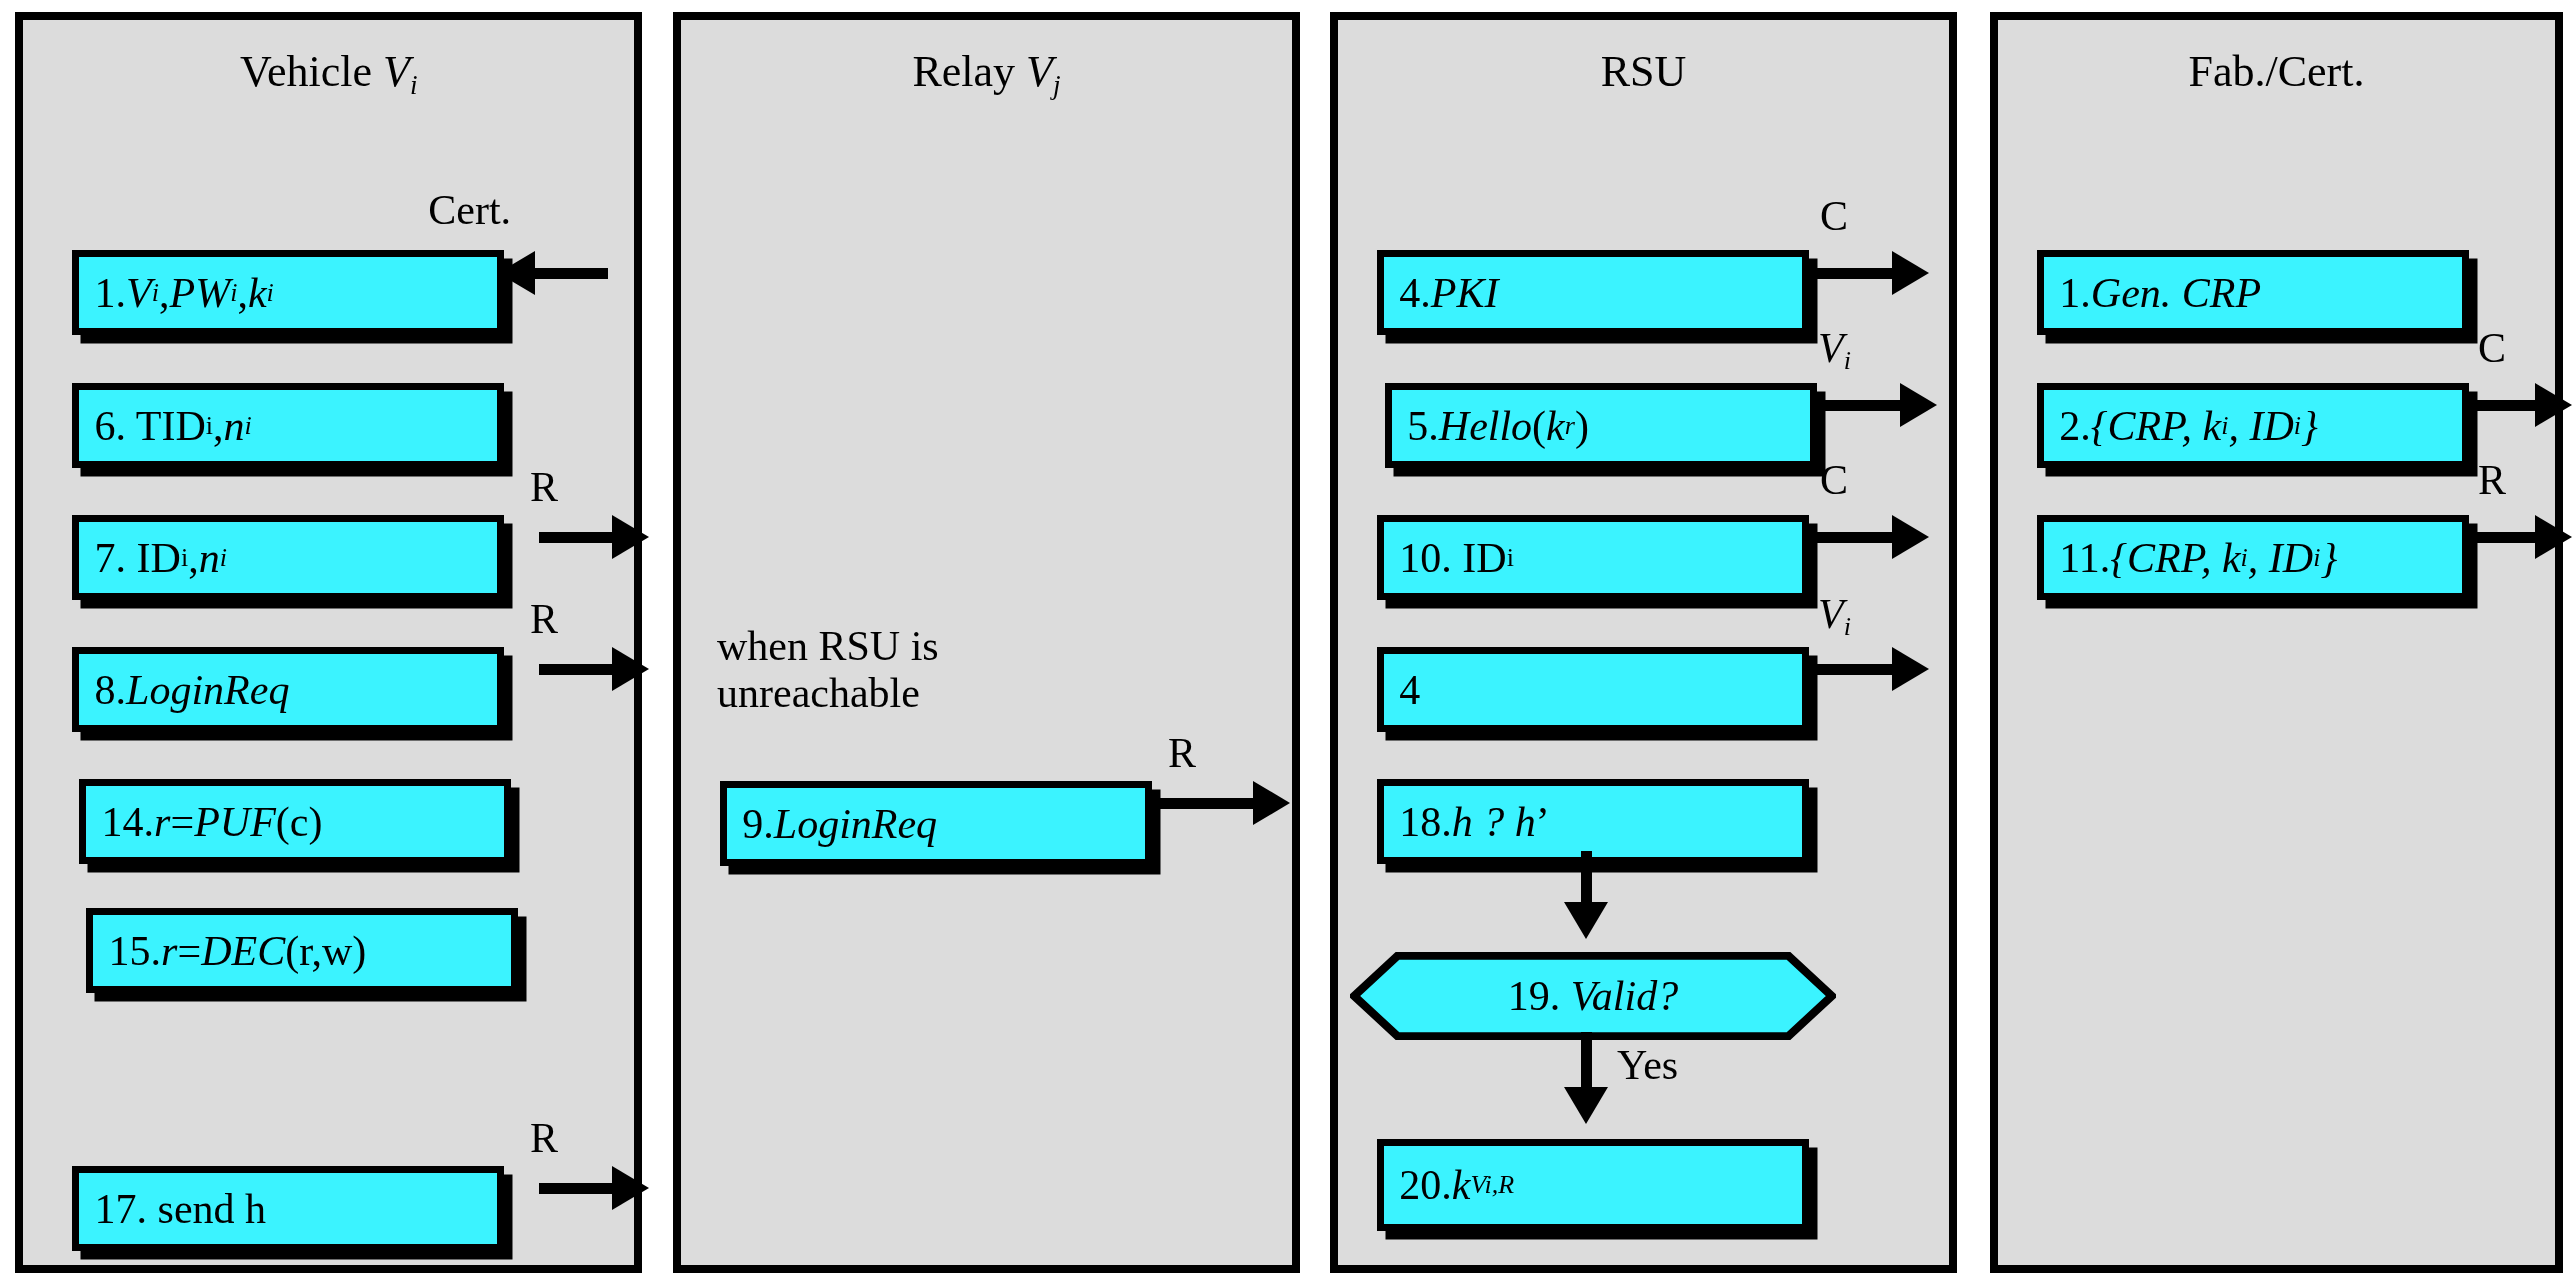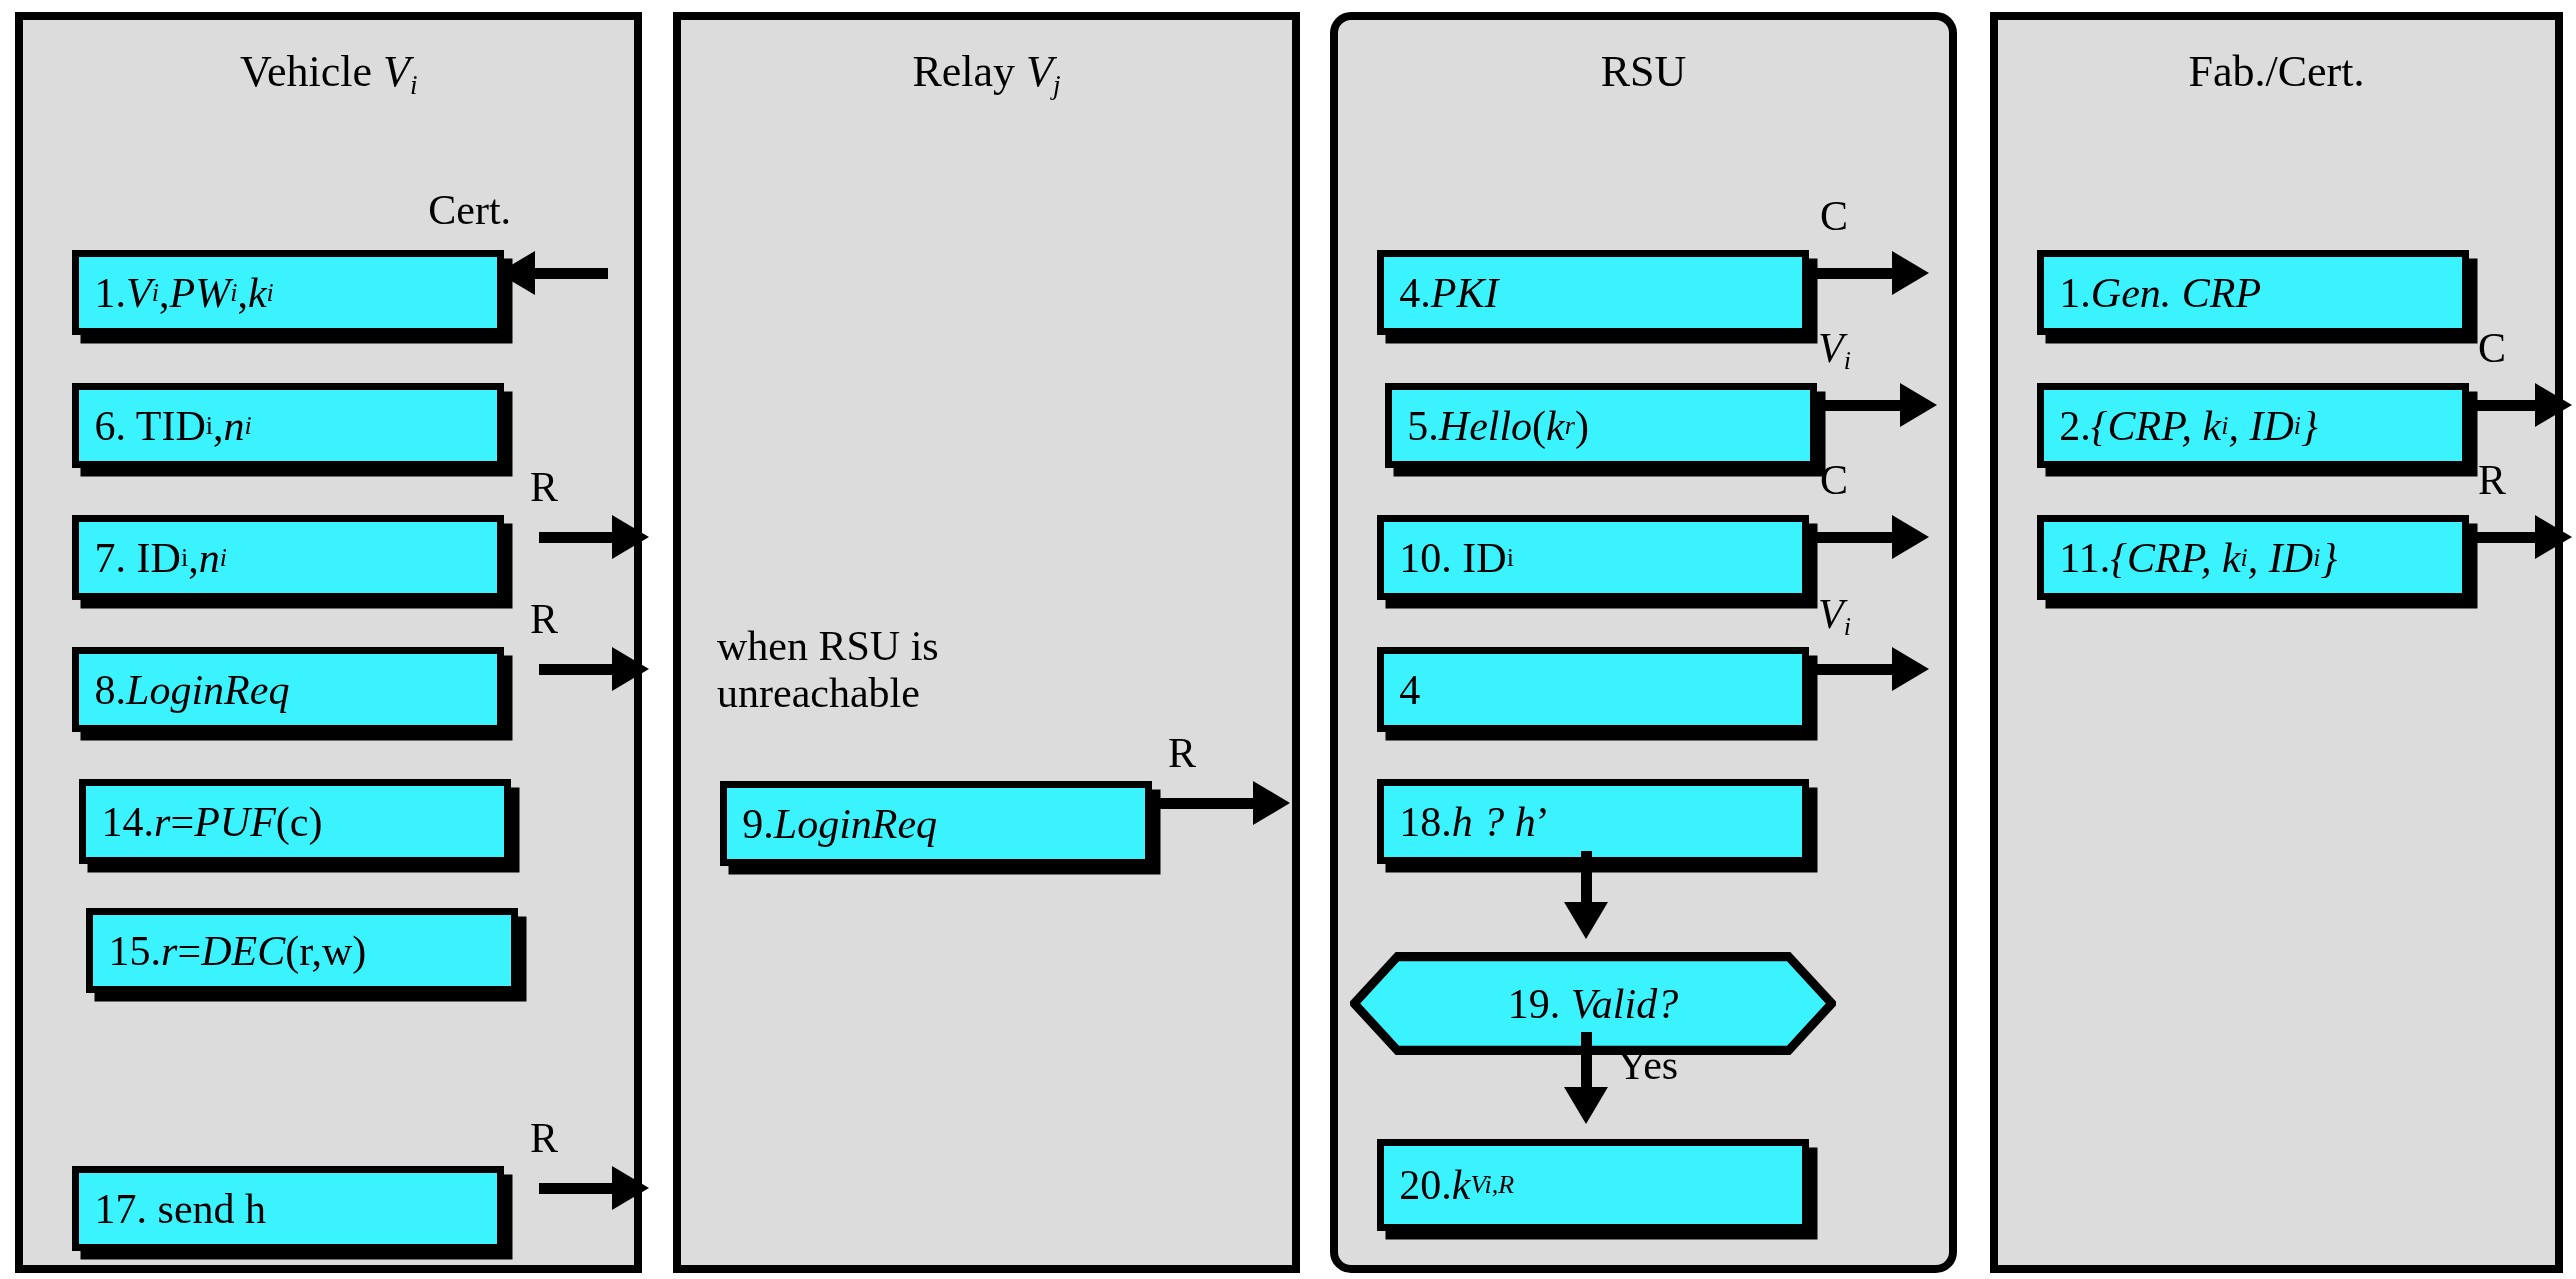--- a/index.html
+++ b/index.html
@@ -139,34 +139,34 @@
 
     <div class="pbox" style="left:39px; top:761px; width:432px; height:85px;">9. <span class="it">LoginReq</span></div>
   </div>
 
   <div class="elabel" style="left:1168px; top:732px;">R</div>
   <div class="arrow-h right" style="left:1154px; top:803px; width:136px;">
     <div class="shaft" style="width:102px;"></div>
     <div class="head"></div>
   </div>
 
-  <div class="lane" style="left:1330px; top:12px; width:627px; height:1261px;border-radius:21px;">
+  <div class="lane" style="left:1330px; top:12px; width:627px; height:1261px;">
     <div class="lane-title">RSU</div>
 
     <div class="pbox" style="left:39px; top:230px; width:432px; height:85px;">4. <span class="it">PKI</span></div>
 
     <div class="pbox" style="left:47px; top:363px; width:432px; height:85px;">5. <span class="it">Hello</span>(<span class="it">k</span><sub>r</sub>)</div>
 
     <div class="pbox" style="left:39px; top:495px; width:432px; height:85px;">10. ID<sub class="up">i</sub></div>
 
     <div class="pbox" style="left:39px; top:627px; width:432px; height:85px;">4</div>
 
     <div class="pbox" style="left:39px; top:759px; width:432px; height:85px;">18. <span class="it">h ? h</span>’</div>
 
-    <div class="hexwrap" style="left:12px; top:932px; width:486px; height:103px;text-align:right;">
+    <div class="hexwrap" style="left:12px; top:932px; width:486px; height:88px;text-align:right;">
       <svg viewBox="0 0 574 112" preserveAspectRatio="none">
         <polygon points="56,5 518,5 569,56 518,107 56,107 5,56" fill="#3bf3ff" stroke="#000000" stroke-width="10"></polygon>
       </svg>
       <span class="hextext">19. <span class="it">Valid?</span></span>
     </div>
 
     <div class="pbox" style="left:39px; top:1119px; width:432px; height:92px;">20. <span class="it">k</span><sub>Vi,R</sub></div>
   </div>
 
   <div class="elabel" style="left:1820px; top:195px;">C</div>

